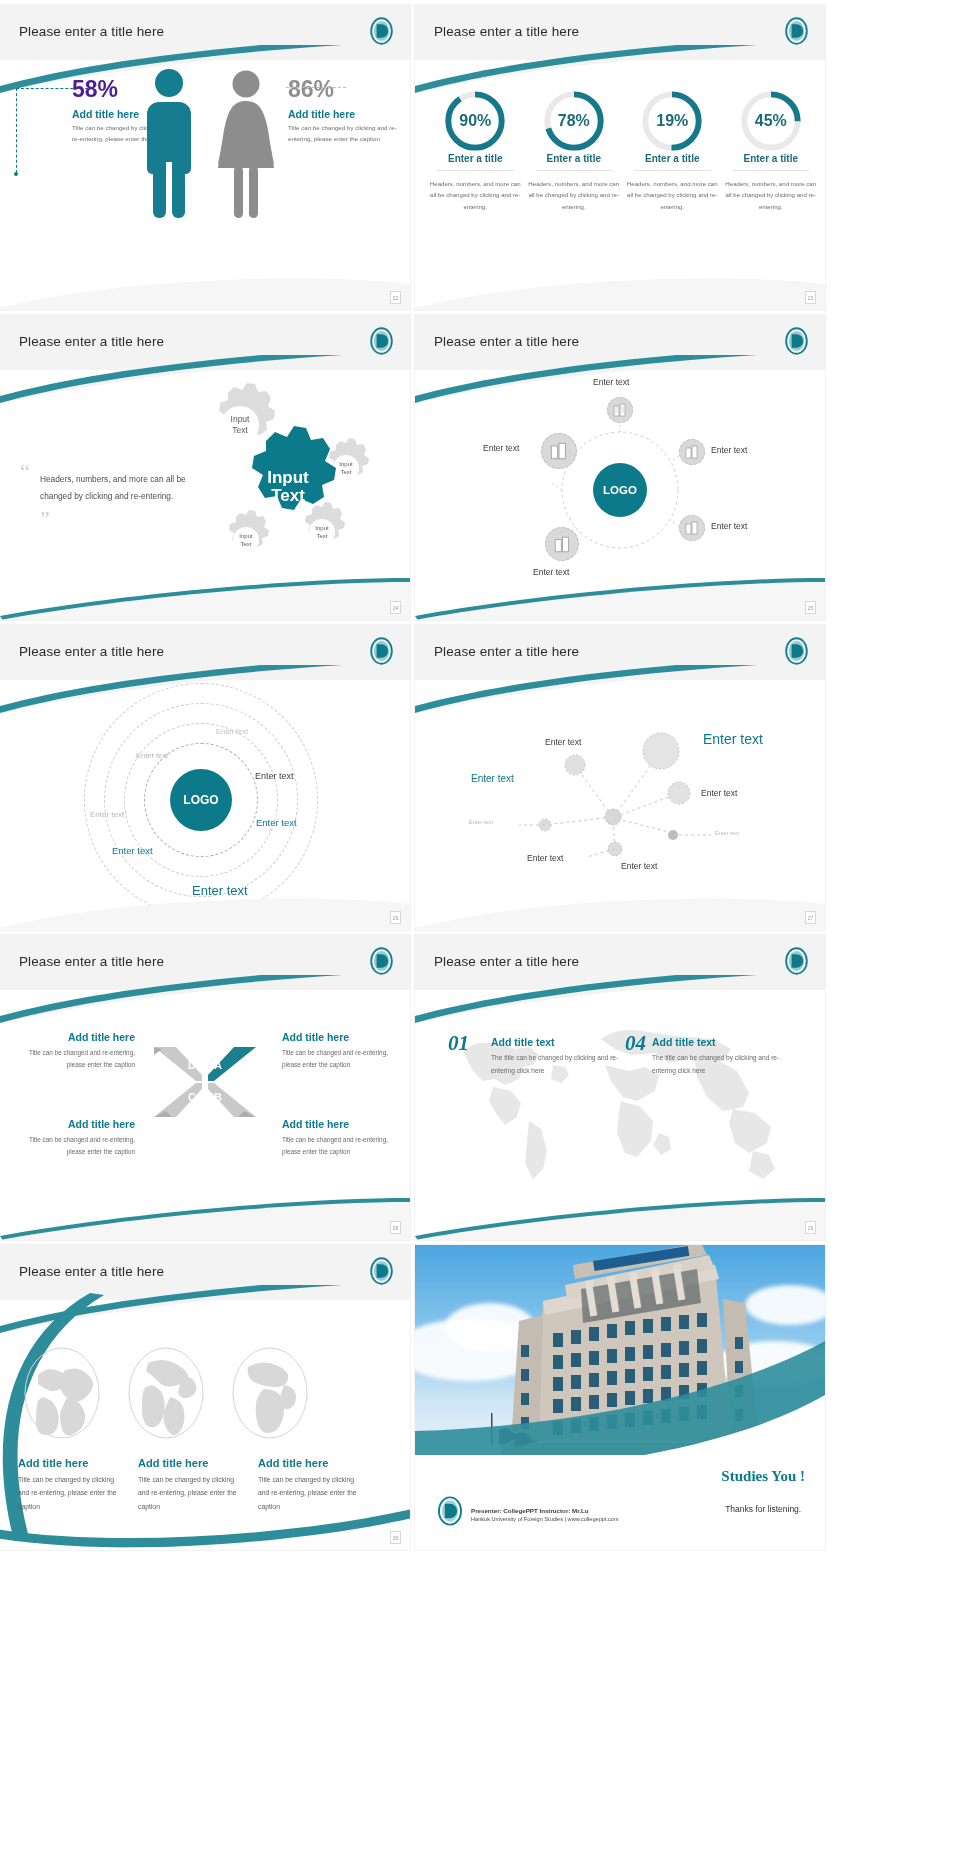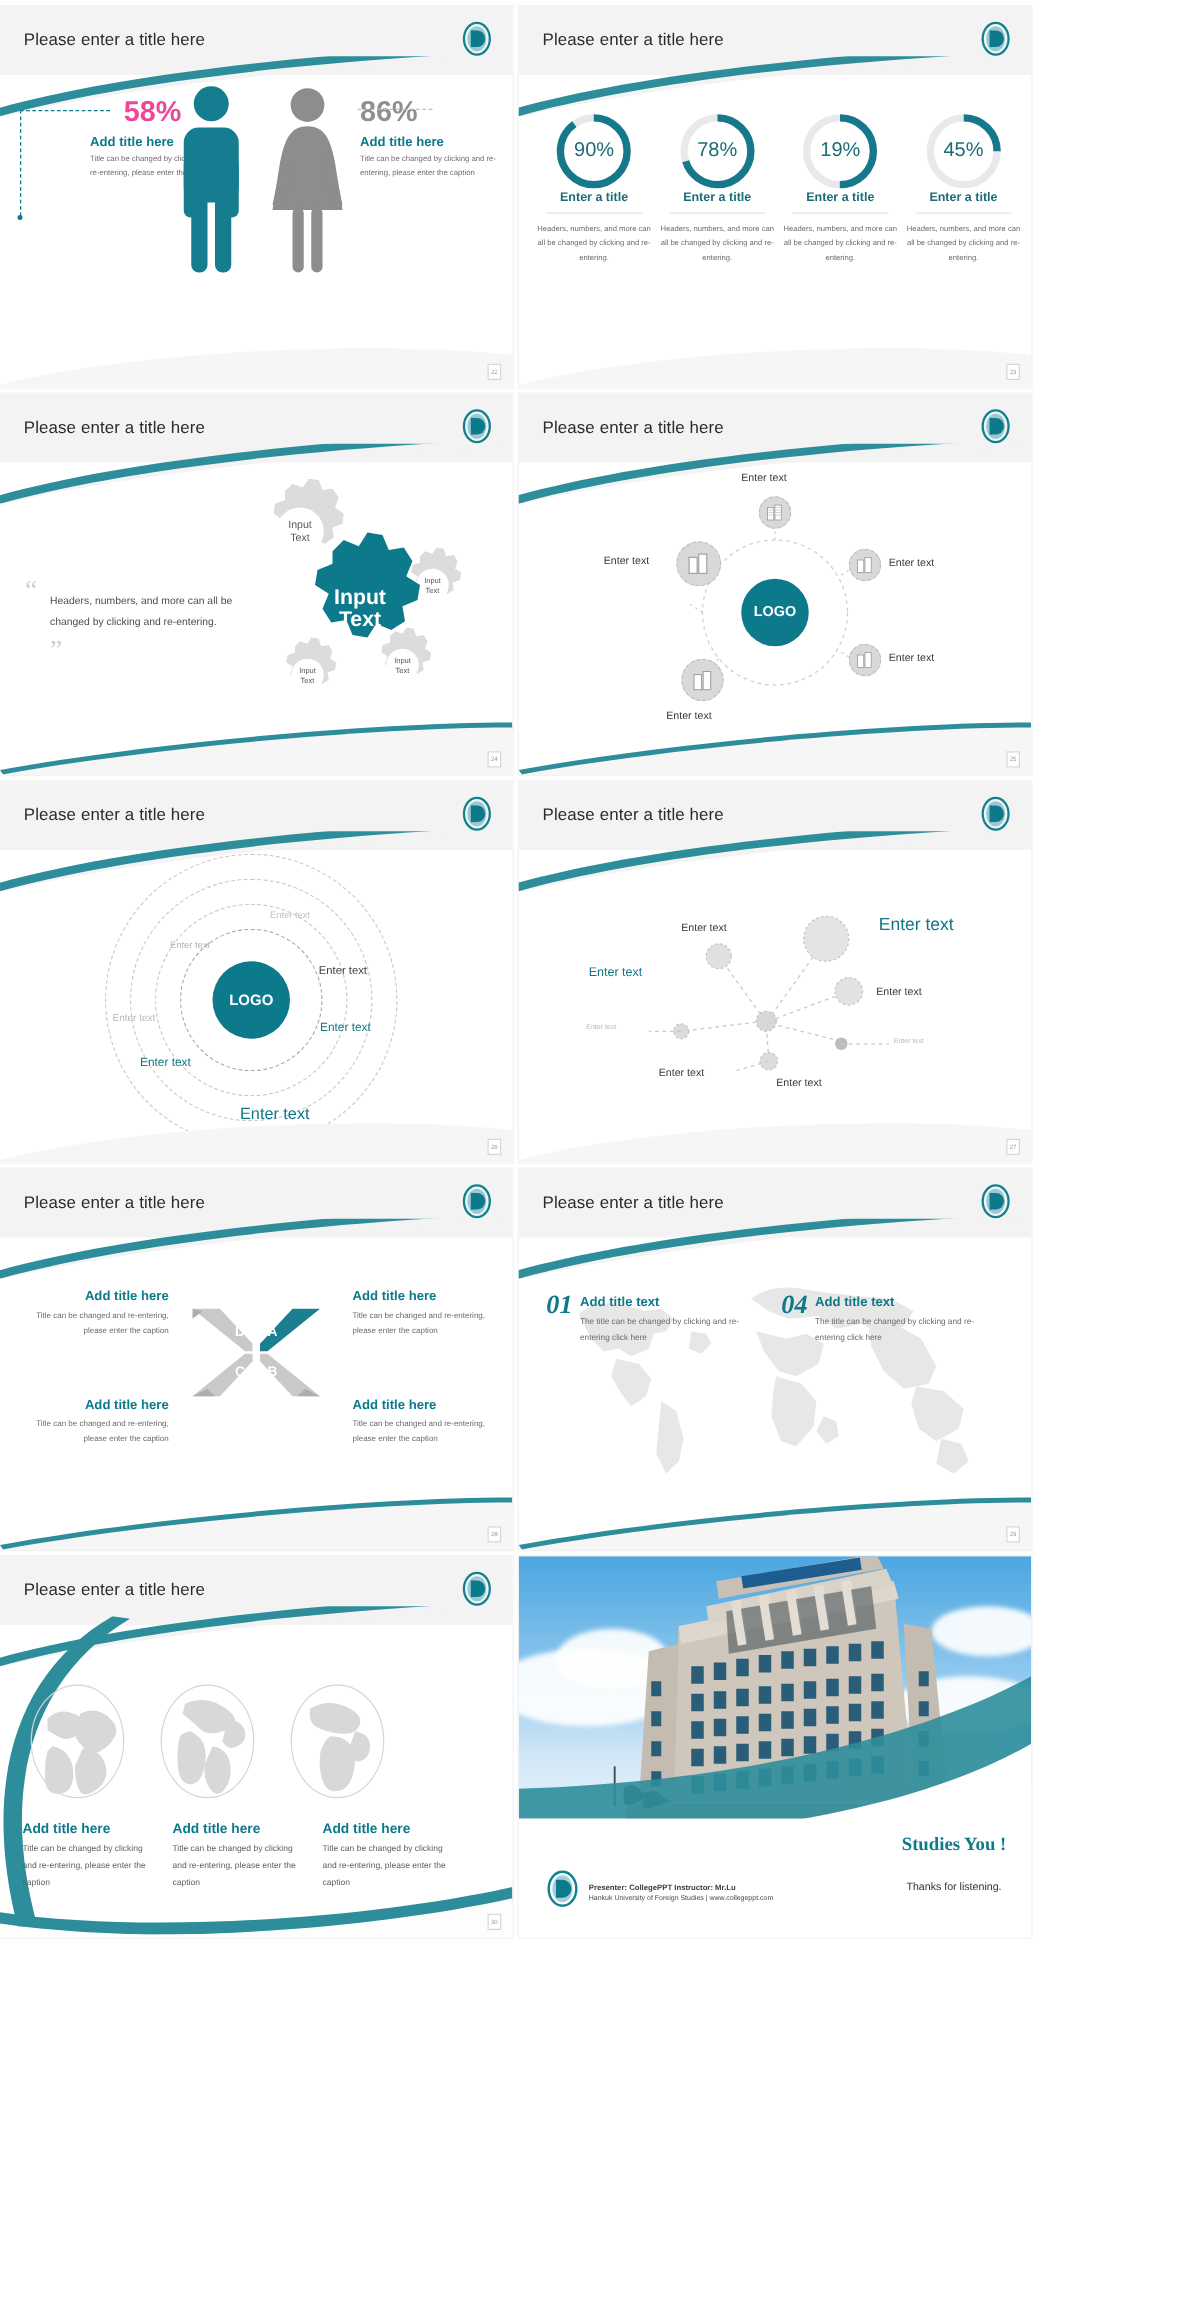--- a/index.html
+++ b/index.html
@@ -46,35 +46,35 @@
   .botcurve {
     position:absolute; left:0; bottom:0; width:100%; height:48px;
     z-index:3; pointer-events:none;
   }
   .pgnum {
     position:absolute; right:9px; bottom:6px; width:11px; height:13px;
     border:1px solid #d7d7d7; color:#9a9a9a; font-size:5px;
     display:flex; align-items:center; justify-content:center; z-index:8;
     background:#fff;
   }
-  .teal { color:#ec4899;text-align:center; }
+  .teal { color:#4c1d95; }
   .gray { color:#8f8f8f; }
 
   
   .gender-wrap { position:absolute; inset:55px 0 0 0; z-index:5; }
   .pct { font-size:23px; font-weight:bold; }
   .blk-title { font-size:10.5px; font-weight:bold; color:#0d7a8c; margin-top:5px;}
   .blk-body { font-size:6.2px; color:#6d6d6d; line-height:1.75; margin-top:3px; }
 
   
   .donuts { position:absolute; left:14px; top:85px; right:8px; display:flex; gap:6px; z-index:5;}
   .donut-col { flex:1; text-align:center; }
   .donut-val {
     position:absolute; inset:0; display:flex; align-items:center; justify-content:center;
-    font-size:16px; font-weight:normal; color:#1c6b77;
+    font-size:16px; font-weight:bold; color:#1c6b77;
   }
   .donut-holder { position:relative; width:62px; height:62px; margin:0 auto; }
   .dtitle { font-size:10px; font-weight:bold; color:#1c6b77; margin-top:1px; }
   .drule { height:1px; background:#e2e2e2; margin:6px 8px 7px; }
   .dbody { font-size:6.1px; color:#6d6d6d; line-height:1.85; }
 
   
   .quote-left { position:absolute; left:20px; top:150px; width:185px; z-index:5; }
   .qmark { font-size:22px; color:#cfcfcf; font-family:"Liberation Serif", serif; line-height:.6;}
   .qtext { font-size:8.3px; color:#4d4d4d; line-height:2.0; }
@@ -559,21 +559,21 @@
         <path d="M172 52 l24 6 16 -4 14 8 -4 16 -18 10 -14 -4 -12 -16 z"></path>
         <path d="M188 88 l20 6 12 14 -2 20 -14 16 -12 -4 -8 -20 2 -22 z"></path>
         <path d="M262 50 l24 -2 18 10 12 22 -6 14 -20 4 -16 -14 -10 -20 z"></path>
         <path d="M300 96 l22 4 16 14 -4 16 -18 10 -14 -10 -6 -20 z"></path>
         <path d="M320 138 l16 4 6 14 -12 10 -14 -8 z"></path>
         <path d="M120 52 l12 2 4 8 -8 8 -10 -4 z"></path>
         <path d="M226 120 l10 4 2 12 -10 6 -8 -10 z"></path>
       </g>
     </svg>
 
-    <div style="position:absolute;left:22px;top:96px;z-index:6;display:flex;gap:6px;">
+    <div style="position:absolute;left:33px;top:96px;z-index:6;display:flex;gap:22px;">
       <div class="num">01</div>
       <div style="width:145px;padding-top:5px;">
         <div class="mt">Add title text</div>
         <div class="mb">The title can be changed by clicking and re-entering click here</div>
       </div>
     </div>
     <div style="position:absolute;left:210px;top:96px;z-index:6;display:flex;gap:6px;">
       <div class="num">04</div>
       <div style="width:145px;padding-top:5px;">
         <div class="mt">Add title text</div>

